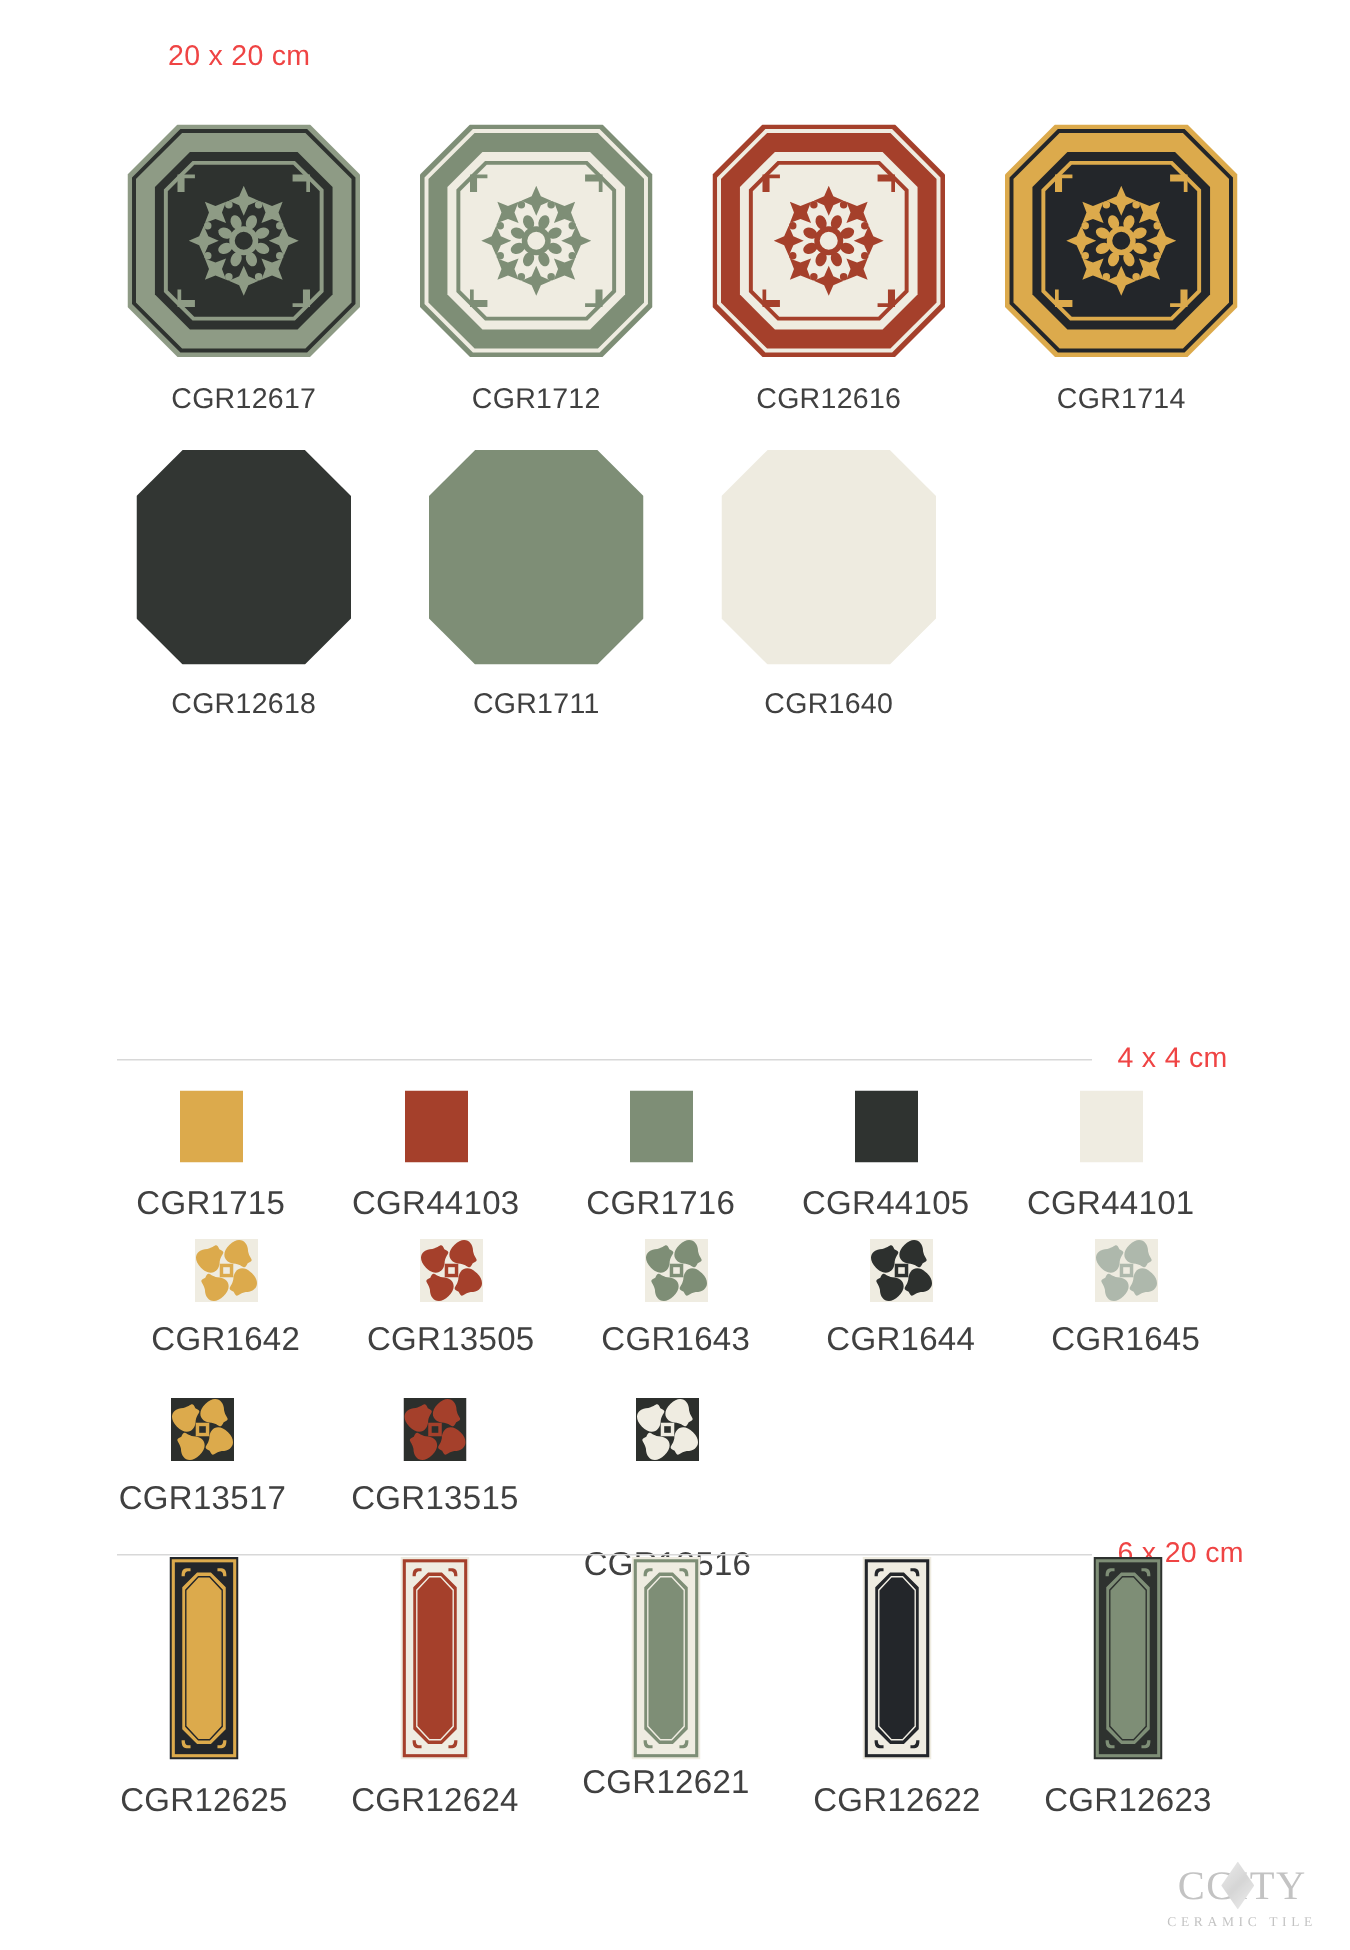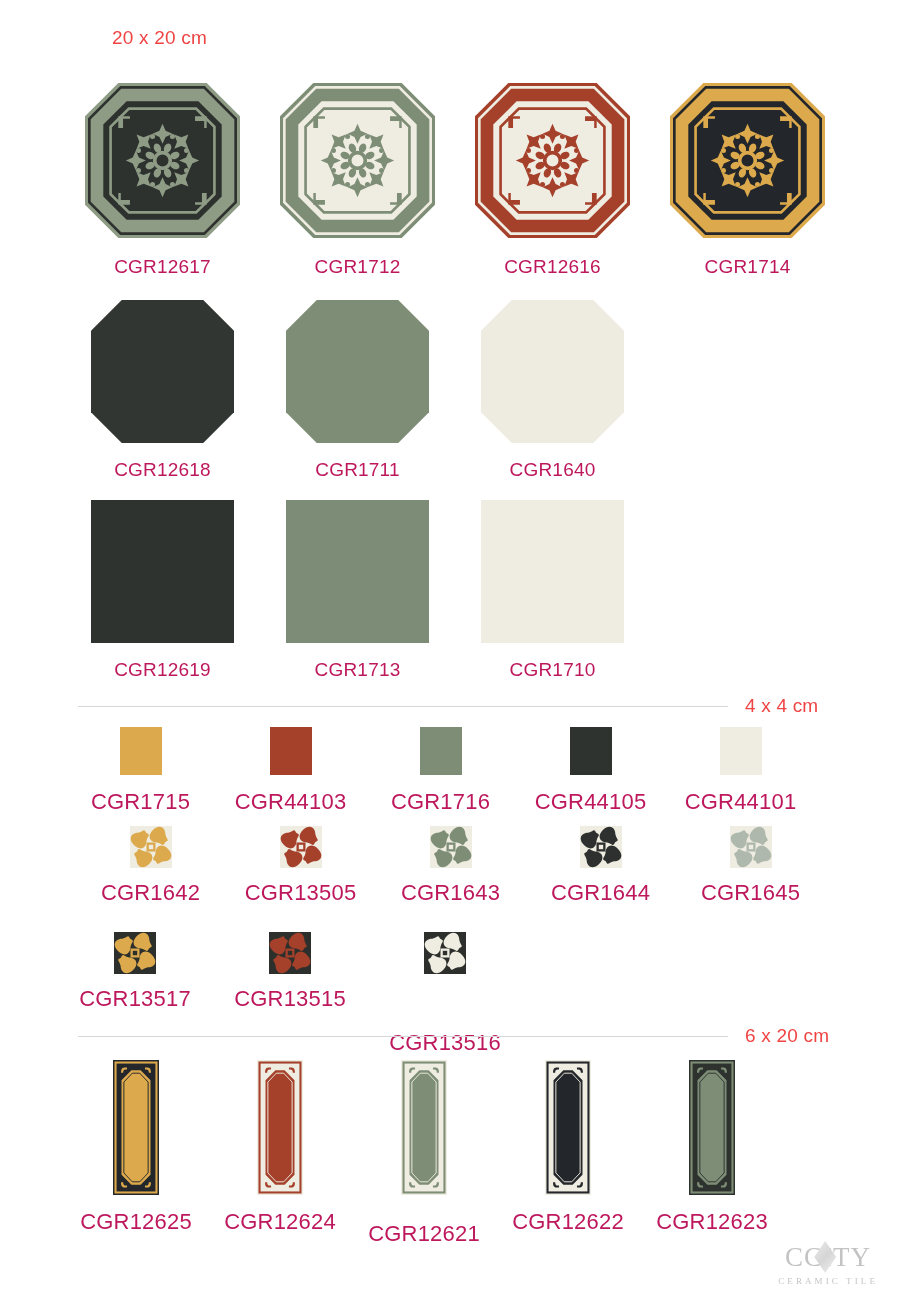--- a/index.html
+++ b/index.html
@@ -11,21 +11,21 @@
   .page{position:relative;width:900px;height:1300px;}
 
   .size-head{
     position:absolute;font-size:19px;color:#ef4444;letter-spacing:.2px;white-space:nowrap;
   }
   .divider{position:absolute;height:1px;background:#d8d8d8;}
 
   .row{position:absolute;display:flex;}
   .cell{display:flex;flex-direction:column;align-items:center;}
   .label{
-    font-size:19px;color:#be185d;letter-spacing:.2px;white-space:nowrap;text-align:center;
+    font-size:19px;color:#404040;letter-spacing:.2px;white-space:nowrap;text-align:center;
   }
   .lbl-sm{font-size:22px;}
 
   .tile-wrap{display:flex;align-items:center;justify-content:center;}
   svg{display:block;shape-rendering:geometricPrecision;}
 
   
   .logo{position:absolute;right:22px;bottom:14px;text-align:center;opacity:.85;}
   .logo-main{
     font-size:27px;letter-spacing:1px;color:#b9b9b9;
@@ -295,46 +295,20 @@
       <div class="cell" style="width: 155px;">
         <div class="tile-wrap" style="height: 143px;">
           <svg width="143" height="143" viewBox="0 0 143 143">
             <path d="M 30.745 0 L 112.255 0 L 143 30.745 L 143 112.255 L 112.255 143 L 30.745 143 L 0 112.255 L 0 30.745 Z" fill="#eeebe0"></path>
           </svg>
         </div>
         <div class="label" style="margin-top: 16px;">CGR1640</div>
       </div>
     </div>
 
-  <div class="row" id="row-square-solid" style="left:85px;top:500px;gap:40px;">
-      <div class="cell" style="width: 155px;">
-        <div class="tile-wrap" style="height: 143px;">
-          <svg width="143" height="143" viewBox="0 0 143 143">
-            <rect x="0" y="0" width="143" height="143" fill="#2f3330"></rect>
-          </svg>
-        </div>
-        <div class="label" style="margin-top: 16px;">CGR12619</div>
-      </div>
-      <div class="cell" style="width: 155px;">
-        <div class="tile-wrap" style="height: 143px;">
-          <svg width="143" height="143" viewBox="0 0 143 143">
-            <rect x="0" y="0" width="143" height="143" fill="#7d8c76"></rect>
-          </svg>
-        </div>
-        <div class="label" style="margin-top: 16px;">CGR1713</div>
-      </div>
-      <div class="cell" style="width: 155px;">
-        <div class="tile-wrap" style="height: 143px;">
-          <svg width="143" height="143" viewBox="0 0 143 143">
-            <rect x="0" y="0" width="143" height="143" fill="#efece2"></rect>
-          </svg>
-        </div>
-        <div class="label" style="margin-top: 16px;">CGR1710</div>
-      </div>
-    </div>
 
   <div class="divider" style="left:78px;top:706px;width:650px;"></div>
   <div class="size-head" style="left:745px;top:695px;">4 x 4 cm</div>
 
   <div class="row" id="row-4x4-solid" style="left:78px;top:727px;gap:25px;">
       <div class="cell" style="width: 125px;">
         <div class="tile-wrap" style="height: 48px;">
           <svg width="42" height="48" viewBox="0 0 42 48">
             <rect x="0" y="0" width="42" height="48" fill="#dcaa4c"></rect>
           </svg>
@@ -641,21 +615,21 @@
             <rect x="17.64" y="17.64" width="6.72" height="6.72" fill="none" stroke="#efece1" stroke-width="2.31"></rect>
           </svg>
         </div>
         <div class="label lbl-sm" style="margin-top: 12px;">CGR13516</div>
       </div>
     </div>
 
   <div class="divider" style="left:78px;top:1036px;width:650px;"></div>
   <div class="size-head" style="left:745px;top:1025px;">6 x 20 cm</div>
 
-  <div class="row" id="row-6x20-border" style="left:70px;top:1060px;gap:12px;">
+  <div class="row" id="row-6x20-border" style="left:70px;top:1038px;gap:22px;">
       <div class="cell" style="width: 132px;">
         <div class="tile-wrap" style="height: 135px;">
           <svg width="46" height="135" viewBox="0 0 46 135">
             <rect x="0" y="0" width="46" height="135" fill="#23262a"></rect>
             <rect x="2.5300000000000007" y="2.5300000000000007" width="40.94" height="129.94" fill="none" stroke="#dcaa4c" stroke-width="2.07"></rect>
             <path d="M 18.86 11.475000000000001 L 27.14 11.475000000000001 L 36.34 20.675000000000004 L 36.34 114.325
            L 27.14 123.525 L 18.86 123.525 L 9.66 114.325 L 9.66 20.675000000000004 Z" fill="#dcaa4c" stroke="#dcaa4c" stroke-width="2.3000000000000003"></path>
             <path d="M 18.86 11.475000000000001 L 27.14 11.475000000000001 L 36.34 20.675000000000004 L 36.34 114.325
            L 27.14 123.525 L 18.86 123.525 L 9.66 114.325 L 9.66 20.675000000000004 Z" fill="none" stroke="#23262a" stroke-width="1.012" transform="translate(2.07,2.07) scale(0.91,0.9693333333333334)"></path>
             <g transform="translate(8.049999999999999,7.425) scale(1,1)">
@@ -739,21 +713,21 @@
                                 L 5.98 0 L 5.98 2.0332000000000003 L 4.784000000000001 2.0332000000000003
                                 C 2.8704 2.0332000000000003 2.1528 2.99 2.1528 5.382000000000001 Z" fill="#7e8e76"></path>
             </g>
             <g transform="translate(37.949999999999996,127.57499999999999) scale(-1,-1)">
               <path d="M 0 5.382000000000001 C 0 0.897 1.1960000000000002 0 4.485 0
                                 L 5.98 0 L 5.98 2.0332000000000003 L 4.784000000000001 2.0332000000000003
                                 C 2.8704 2.0332000000000003 2.1528 2.99 2.1528 5.382000000000001 Z" fill="#7e8e76"></path>
             </g>
           </svg>
         </div>
-        <div class="label lbl-sm" style="margin-top: 26px;">CGR12621</div>
+        <div class="label lbl-sm" style="margin-top: 2px;">CGR12621</div>
       </div>
       <div class="cell" style="width: 132px;">
         <div class="tile-wrap" style="height: 135px;">
           <svg width="46" height="135" viewBox="0 0 46 135">
             <rect x="0" y="0" width="46" height="135" fill="#efece1"></rect>
             <rect x="2.5300000000000007" y="2.5300000000000007" width="40.94" height="129.94" fill="none" stroke="#23262a" stroke-width="2.07"></rect>
             <path d="M 18.86 11.475000000000001 L 27.14 11.475000000000001 L 36.34 20.675000000000004 L 36.34 114.325
            L 27.14 123.525 L 18.86 123.525 L 9.66 114.325 L 9.66 20.675000000000004 Z" fill="#23262a" stroke="#23262a" stroke-width="2.3000000000000003"></path>
             <path d="M 18.86 11.475000000000001 L 27.14 11.475000000000001 L 36.34 20.675000000000004 L 36.34 114.325
            L 27.14 123.525 L 18.86 123.525 L 9.66 114.325 L 9.66 20.675000000000004 Z" fill="none" stroke="#efece1" stroke-width="1.012" transform="translate(2.07,2.07) scale(0.91,0.9693333333333334)"></path>

